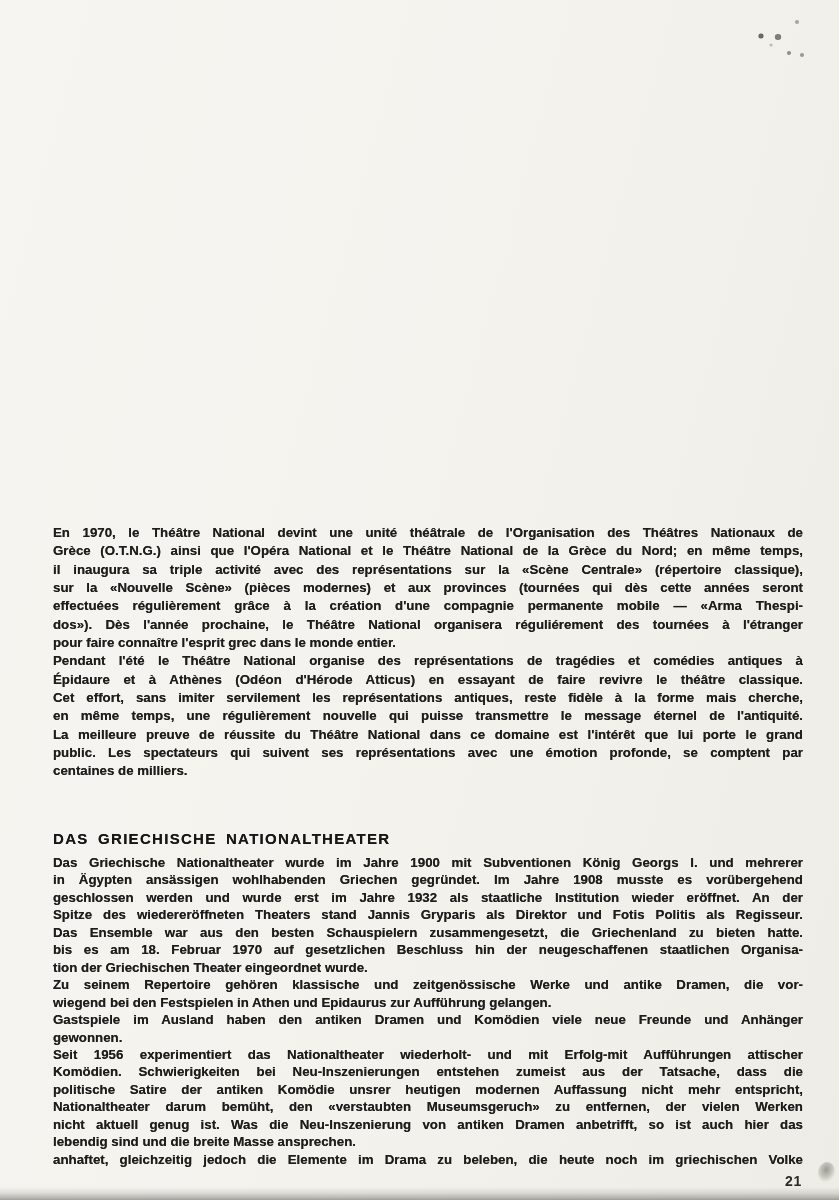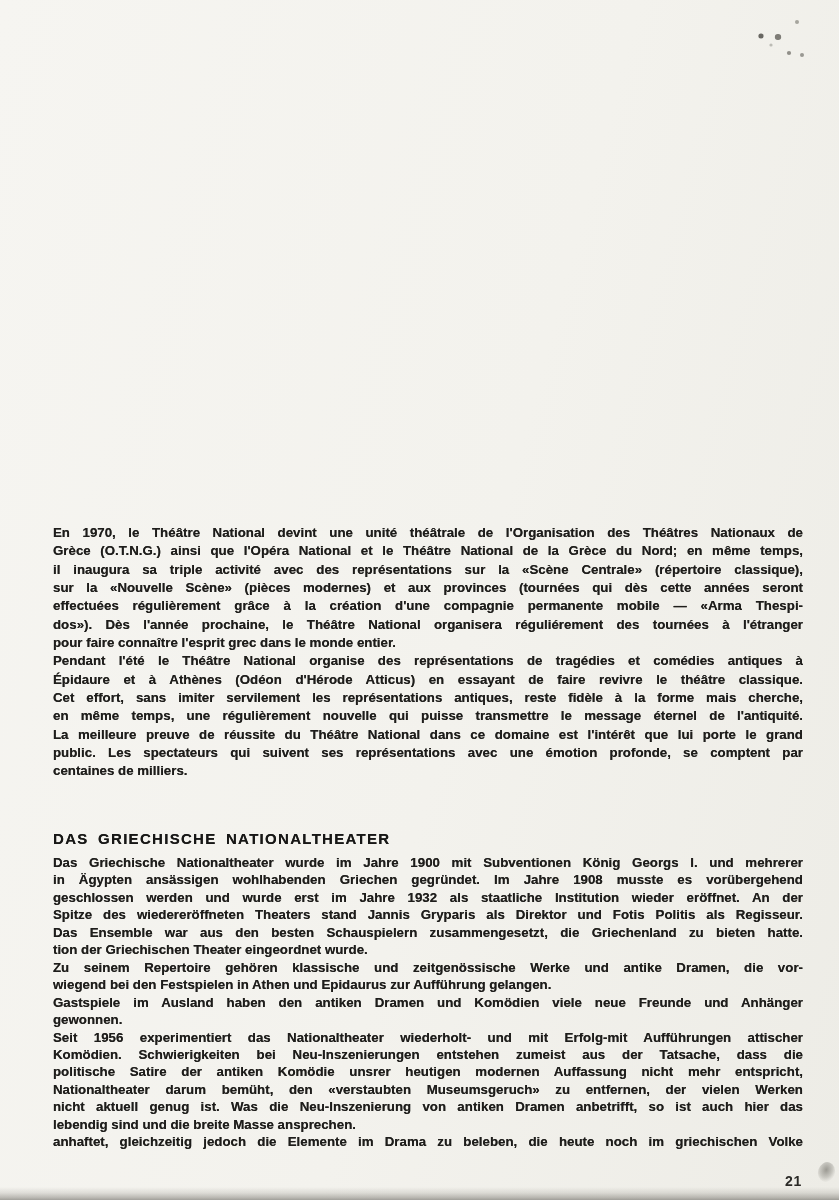--- a/index.html
+++ b/index.html
@@ -121,20 +121,21 @@
 
   <h1 class="heading">DAS GRIECHISCHE NATIONALTHEATER</h1>
 
   <section class="text-block german-block">
     <div class="para">
         <div class="line">Das Griechische Nationaltheater wurde im Jahre 1900 mit Subventionen König Georgs I. und mehrerer</div>
         <div class="line">in Ägypten ansässigen wohlhabenden Griechen gegründet. Im Jahre 1908 musste es vorübergehend</div>
         <div class="line">geschlossen werden und wurde erst im Jahre 1932 als staatliche Institution wieder eröffnet. An der</div>
         <div class="line">Spitze des wiedereröffneten Theaters stand Jannis Gryparis als Direktor und Fotis Politis als Regisseur.</div>
         <div class="line">Das Ensemble war aus den besten Schauspielern zusammengesetzt, die Griechenland zu bieten hatte.</div>
+        <div class="line">bis es am 18. Februar 1970 auf gesetzlichen Beschluss hin der neugeschaffenen staatlichen Organisa-</div>
         <div class="line line-last">tion der Griechischen Theater eingeordnet wurde.</div>
       </div>
     <div class="para">
         <div class="line">Zu seinem Repertoire gehören klassische und zeitgenössische Werke und antike Dramen, die vor-</div>
         <div class="line line-last">wiegend bei den Festspielen in Athen und Epidaurus zur Aufführung gelangen.</div>
       </div>
     <div class="para">
         <div class="line">Gastspiele im Ausland haben den antiken Dramen und Komödien viele neue Freunde und Anhänger</div>
         <div class="line line-last">gewonnen.</div>
       </div>

